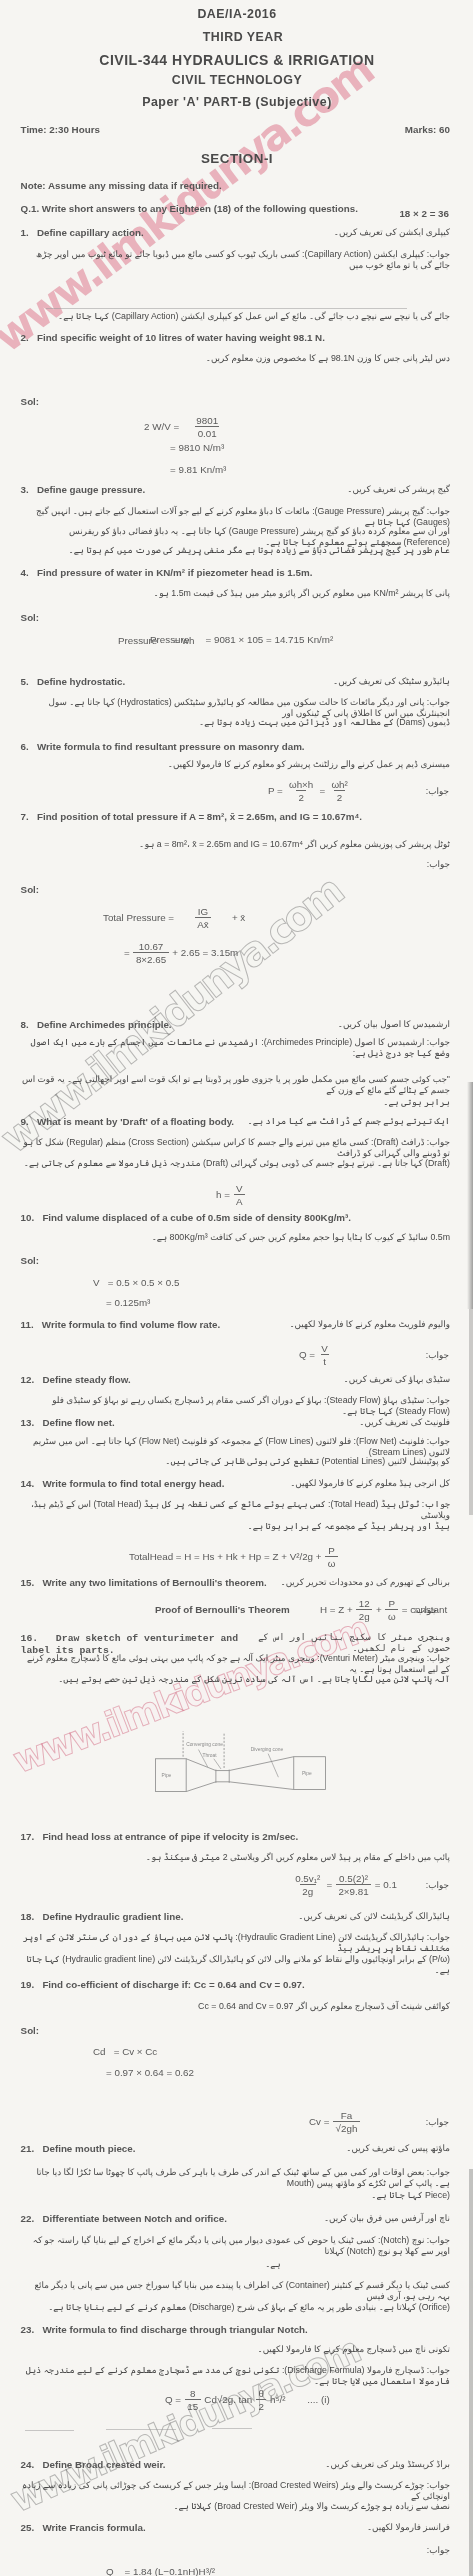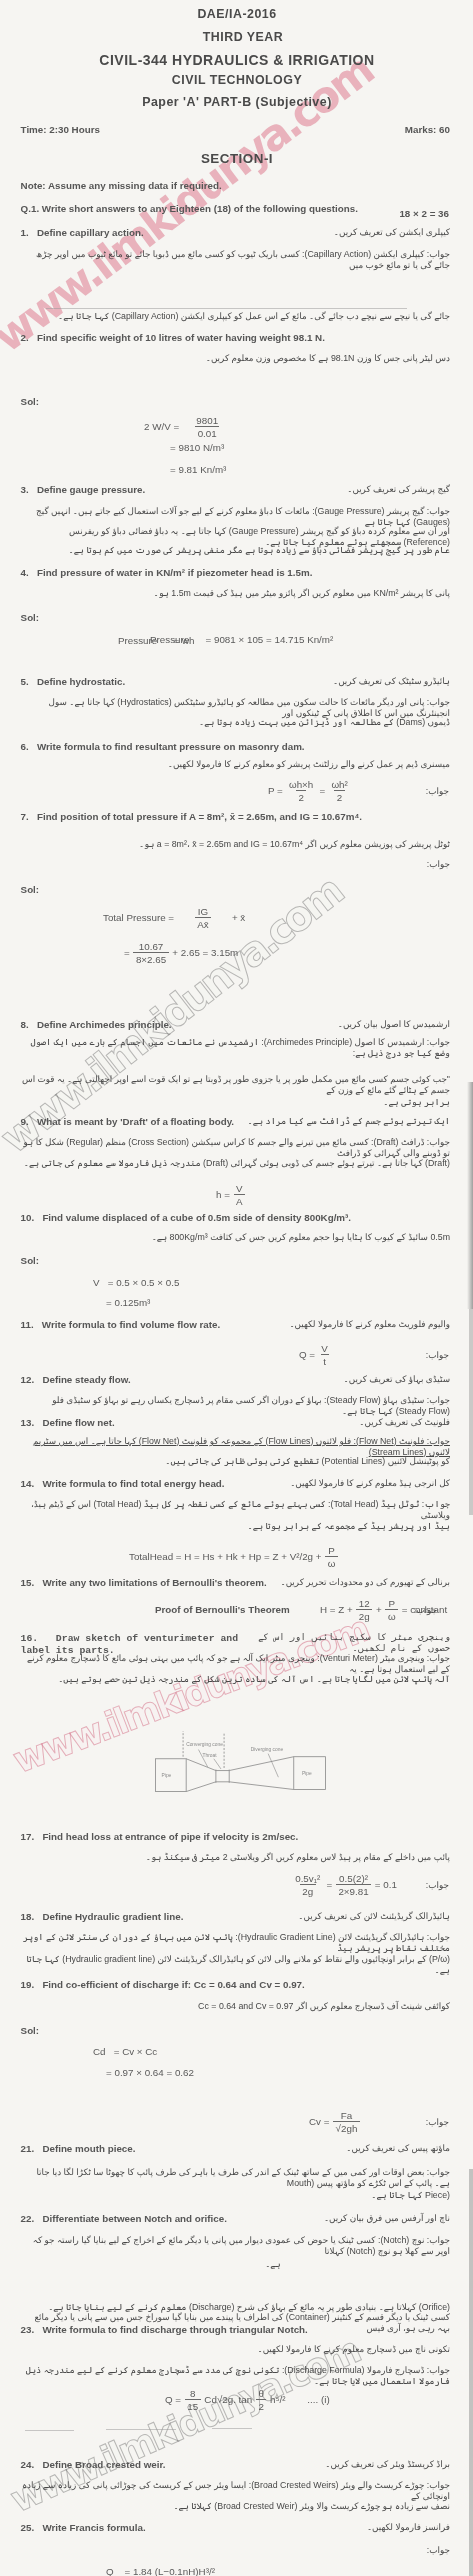--- a/index.html
+++ b/index.html
@@ -151,21 +151,21 @@
     <div class="blk f2" style="top: 1343px; left: 299px; right: 24px;"><span class="pre">Q =</span><span class="frac"><span class="fn">V</span><span class="fd">t</span></span><span class="jlabel">جواب:</span></div>
     <div class="blk lr" style="top: 1374px;">
       <span class="l">12.   Define steady flow.</span>
       <span class="r">سٹیڈی بہاؤ کی تعریف کریں۔</span>
     </div>
     <div class="blk ur" style="top: 1395px;">جواب: سٹیڈی بہاؤ (Steady Flow): بہاؤ کے دوران اگر کسی مقام پر ڈسچارج یکساں رہے تو بہاؤ کو سٹیڈی فلو (Steady Flow) کہا جاتا ہے۔</div>
     <div class="blk lr" style="top: 1417px;">
       <span class="l">13.   Define flow net.</span>
       <span class="r">فلونیٹ کی تعریف کریں۔</span>
     </div>
-    <div class="blk ur" style="top: 1436px; text-decoration: underline;">جواب: فلونیٹ (Flow Net): فلو لائنوں (Flow Lines) کے مجموعہ کو فلونیٹ (Flow Net) کہا جاتا ہے۔ اس میں سٹریم لائنوں (Stream Lines)</div>
+    <div class="blk ur" style="top: 1436px;">جواب: فلونیٹ (Flow Net): فلو لائنوں (Flow Lines) کے مجموعہ کو فلونیٹ (Flow Net) کہا جاتا ہے۔ اس میں سٹریم لائنوں (Stream Lines)</div>
     <div class="blk ur" style="top: 1456px;">کو پوٹینشل لائنیں (Potential Lines) تقطیع کرتی ہوئی ظاہر کی جاتی ہیں۔</div>
     <div class="blk lr" style="top: 1478px;">
       <span class="l">14.   Write formula to find total energy head.</span>
       <span class="r">کل انرجی ہیڈ معلوم کرنے کا فارمولا لکھیں۔</span>
     </div>
     <div class="blk ur" style="top: 1499px;">جواب: ٹوٹل ہیڈ (Total Head): کسی بہتے ہوئے مائع کے کسی نقطہ پر کل ہیڈ (Total Head) اس کے ڈیٹم ہیڈ، ویلاسٹی</div>
     <div class="blk ur" style="top: 1521px;">ہیڈ اور پریشر ہیڈ کے مجموعہ کے برابر ہوتا ہے۔</div>
     <div class="blk f2" style="top: 1545px; left: 129px;"><span class="pre">TotalHead = H = Hs + Hk + Hp = Z + V²/2g +</span><span class="frac"><span class="fn">P</span><span class="fd">ω</span></span></div>
     <div class="blk lr" style="top: 1577px;">
       <span class="l">15.   Write any two limitations of Bernoulli's theorem.</span>
@@ -199,21 +199,21 @@
       <span class="r">ماؤتھ پیس کی تعریف کریں۔</span>
     </div>
     <div class="blk ur" style="top: 2167px;">جواب: بعض اوقات اور کمی میں کے ساتھ ٹینک کے اندر کی طرف یا باہر کی طرف پائپ کا چھوٹا سا ٹکڑا لگا دیا جاتا ہے۔ پائپ کے اس ٹکڑے کو ماؤتھ پیس (Mouth</div>
     <div class="blk ur" style="top: 2190px;">(Piece کہا جاتا ہے۔</div>
     <div class="blk lr" style="top: 2213px;">
       <span class="l">22.   Differentiate between Notch and orifice.</span>
       <span class="r">ناچ اور آرفس میں فرق بیان کریں۔</span>
     </div>
     <div class="blk ur" style="top: 2235px;">جواب: نوچ (Notch): کسی ٹینک یا حوض کی عمودی دیوار میں پانی یا دیگر مائع کے اخراج کے لیے بنایا گیا راستہ جو کہ اوپر سے کھلا ہو نوچ (Notch) کہلاتا</div>
     <div class="blk ur" style="top: 2259px; left: 20.6px; width: 260px; right: auto;">ہے۔</div>
-    <div class="blk ur" style="top: 2280px; margin-top: 32px;">کسی ٹینک یا دیگر قسم کے کنٹینر (Container) کی اطراف یا پیندے میں بنایا گیا سوراخ جس میں سے پانی یا دیگر مائع بہہ رہی ہو، آری فیس</div>
+    <div class="blk ur" style="top: 2280px;">کسی ٹینک یا دیگر قسم کے کنٹینر (Container) کی اطراف یا پیندے میں بنایا گیا سوراخ جس میں سے پانی یا دیگر مائع بہہ رہی ہو، آری فیس</div>
     <div class="blk ur" style="top: 2302px;">(Orifice) کہلاتا ہے۔ بنیادی طور پر یہ مائع کے بہاؤ کی شرح (Discharge) معلوم کرنے کے لیے بنایا جاتا ہے۔</div>
     <div class="blk en" style="top: 2324px;">23.   Write formula to find discharge through triangular Notch.</div>
     <div class="blk ur" style="top: 2344px;">تکونی ناچ میں ڈسچارج معلوم کرنے کا فارمولا لکھیں۔</div>
     <div class="blk ur" style="top: 2365px;">جواب: ڈسچارج فارمولا (Discharge Formula): تکونی نوچ کی مدد سے ڈسچارج معلوم کرنے کے لیے مندرجہ ذیل فارمولا استعمال میں لایا جاتا ہے۔</div>
     <div class="blk f2" style="top: 2388px; left: 165px;"><span class="pre">Q =</span><span class="frac"><span class="fn">8</span><span class="fd">15</span></span><span class="mid">Cd√2g. tan</span><span class="frac"><span class="fn">θ</span><span class="fd">2</span></span><span class="suf">h⁵/²        .... (i)</span></div>
     <div class="blk hr" style="top: 2430px; left: 25px; width: 49px; right: auto;"></div>
     <div class="blk hr" style="top: 2429px; left: 106px; width: 70px; right: auto;"></div>
     <div class="blk hr" style="top: 2428px; left: 212px; width: 40px; right: auto;"></div>
     <div class="blk lr" style="top: 2459px;">
       <span class="l">24.   Define Broad crested weir.</span>

